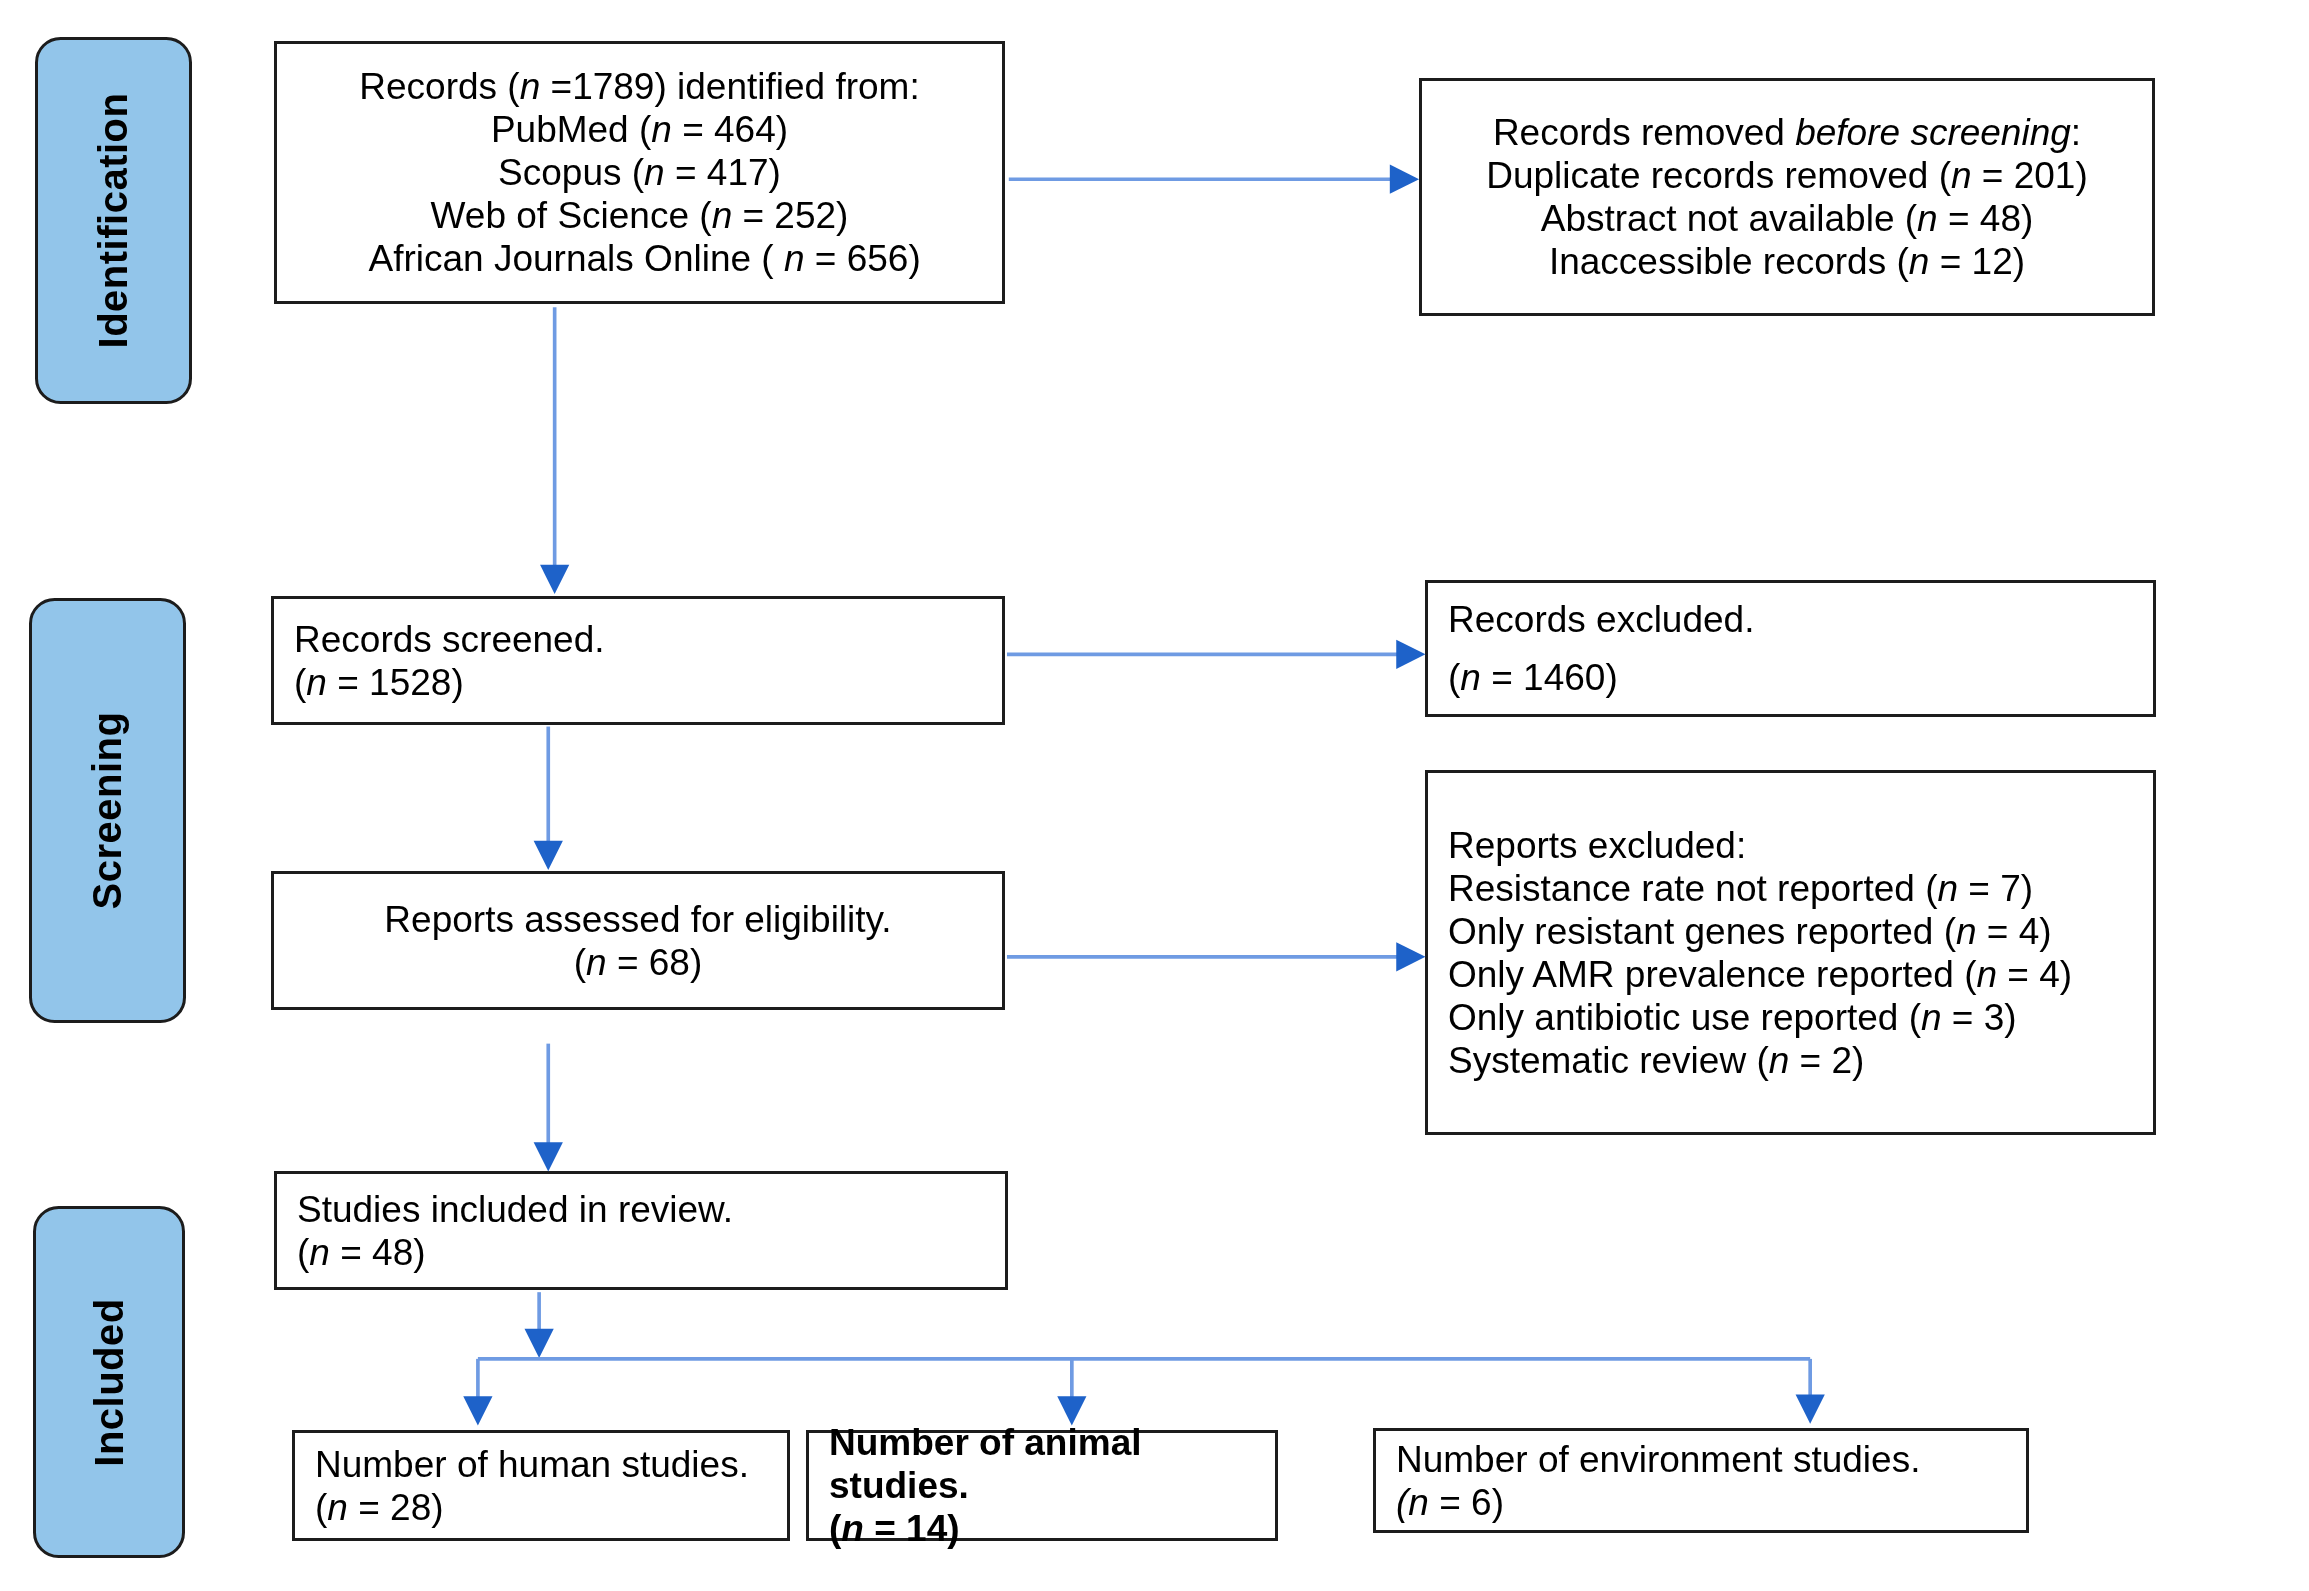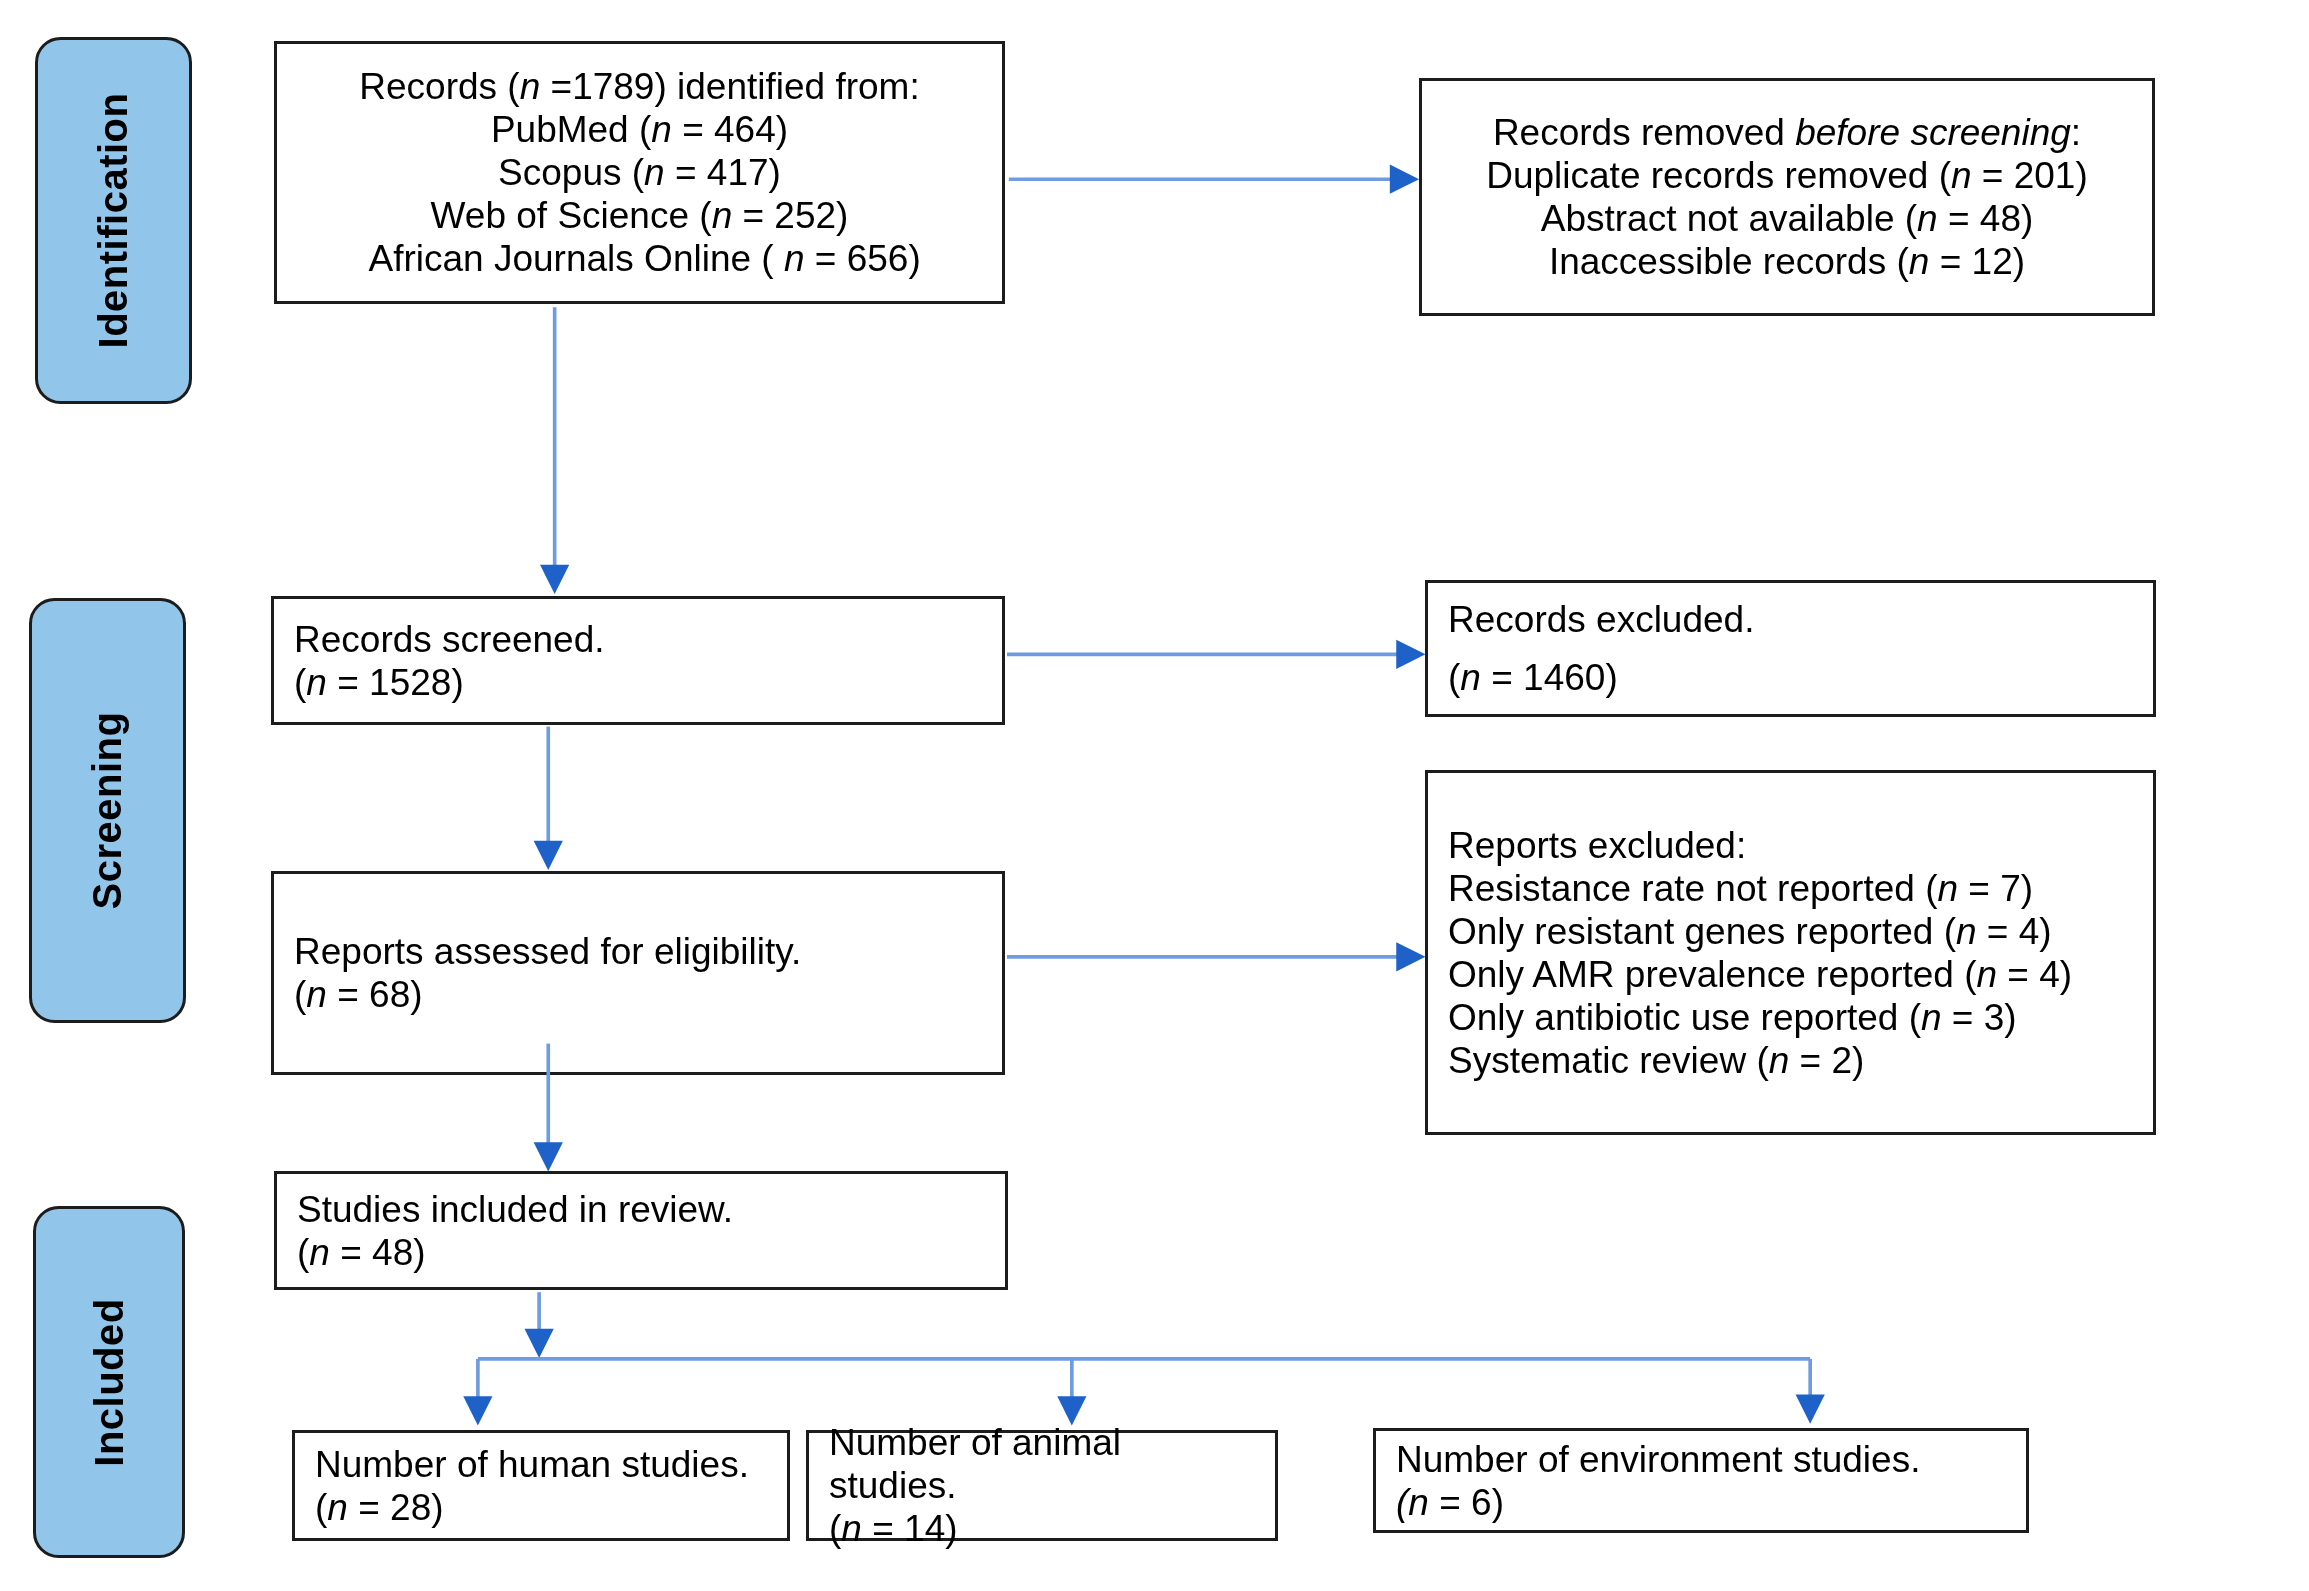--- a/index.html
+++ b/index.html
@@ -49,25 +49,25 @@
   .flow-box .it { font-style: italic; }
 
   #lbl-identification { left: 35px;  top: 37px;   width: 157px; height: 367px; }
   #lbl-screening      { left: 29px;  top: 598px;  width: 157px; height: 425px; }
   #lbl-included       { left: 33px;  top: 1206px; width: 152px; height: 352px; }
 
   #box-identified       { left: 274px;  top: 41px;   width: 731px; height: 263px; align-items: center; }
   #box-removed          { left: 1419px; top: 78px;   width: 736px; height: 238px; text-align: center; }
   #box-screened         { left: 271px;  top: 596px;  width: 734px; height: 129px; }
   #box-excluded         { left: 1425px; top: 580px;  width: 731px; height: 137px; gap: 15px; }
-  #box-assessed         { left: 271px;  top: 871px;  width: 734px; height: 204px; }
+  #box-assessed         { left: 271px;  top: 871px;  width: 734px; height: 139px; text-align: center; }
   #box-reports-excluded { left: 1425px; top: 770px;  width: 731px; height: 365px; justify-content: center; }
   #box-included-review  { left: 274px;  top: 1171px; width: 734px; height: 119px; }
   #box-human            { left: 292px;  top: 1430px; width: 498px; height: 111px; }
-  #box-animal           { left: 806px;  top: 1430px; width: 472px; height: 111px; }
+  #box-animal           { left: 806px;  top: 1430px; width: 472px; height: 111px; font-weight: bold; }
   #box-env              { left: 1373px; top: 1428px; width: 656px; height: 105px; }
 
   
   #arrows {
     position: absolute;
     left: 0; top: 0;
     width: 2310px; height: 1592px;
     pointer-events: none;
   }
   #arrows line, #arrows polyline {

